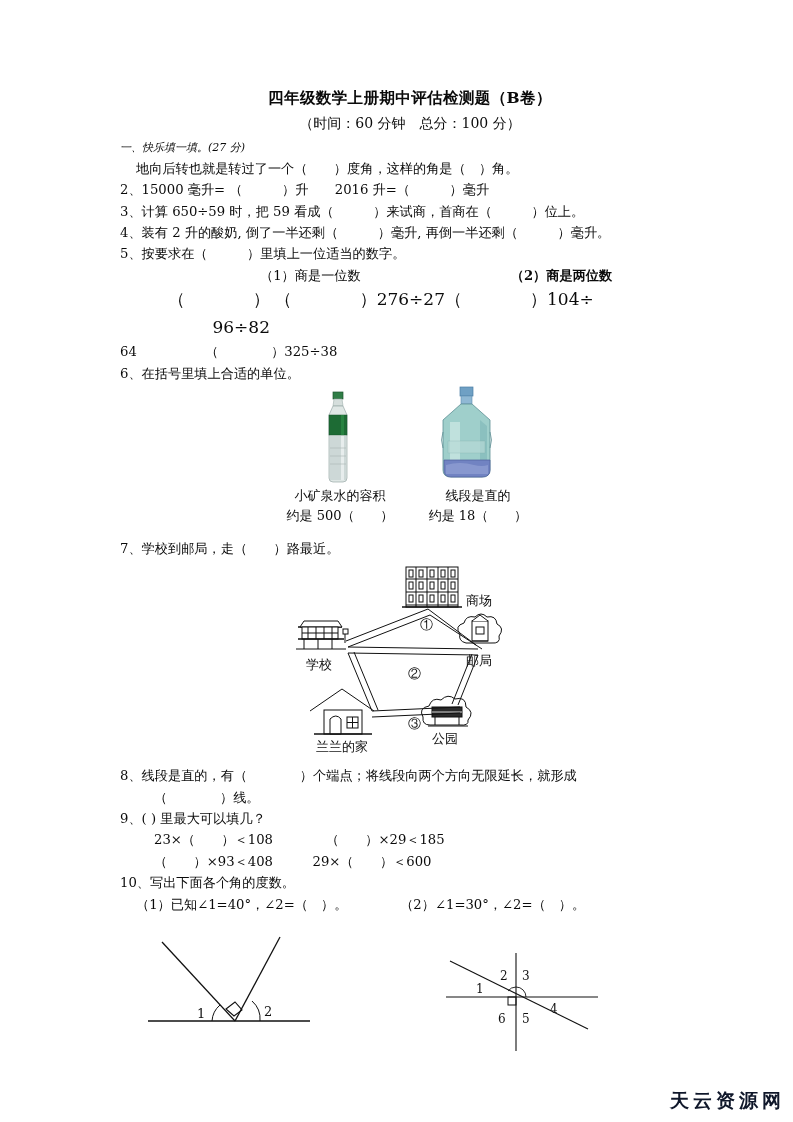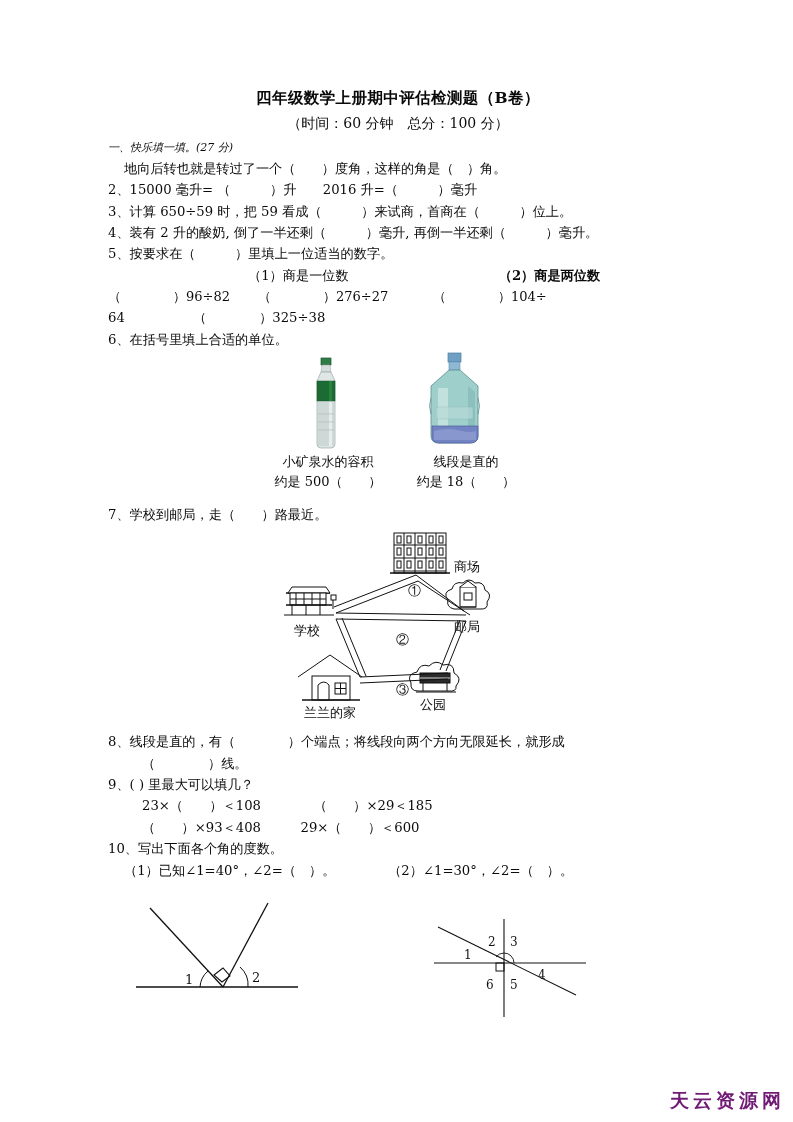--- a/index.html
+++ b/index.html
@@ -16,21 +16,21 @@
     overflow: hidden;
   }
   .page {
     position: absolute;
     left: 0; top: 0;
     width: 793px;
     height: 1122px;
   }
   .content {
     position: absolute;
-    left: 108px;
+    left: 120px;
     top: 88px;
     width: 580px;
   }
 
   
   .doc-title {
     text-align: center;
     font-size: 15.5px;
     font-weight: bold;
     letter-spacing: 0.4px;
@@ -75,22 +75,23 @@
   
   .q5-heads {
     display: flex;
     font-size: 13.2px;
     line-height: 1.62;
     padding-left: 140px;
   }
   .q5-heads .h2 { margin-left: 150px; font-weight: bold; }
   .q5-line1 {
     display: flex;
-    font-size: 13px;
-    line-height: 1.62;
+    font-size: 17px;
+    line-height: 1.62;
+    text-align: right;
   }
   .q5-line1 .c1 { width: 150px; }
   .q5-line1 .c2 { width: 175px; }
   .q5-line2 {
     font-size: 13.2px;
     line-height: 1.62;
   }
   .q5-line2 .gap { display:inline-block; width: 60px; }
 
   
@@ -145,21 +146,21 @@
   .ang1 { position: absolute; left: 20px; top: 0; }
   .ang2 { position: absolute; left: 318px; top: 18px; }
 
   
   .watermark {
     position: absolute;
     right: 8px;
     bottom: 8px;
     font-size: 19px;
     font-weight: bold;
-    color: #701a75;
+    color: #0f172a;
     letter-spacing: 4px;
     font-family: "DejaVu Sans", "Liberation Sans", sans-serif;
   }
 </style>
 </head>
 <body>
 
 <div class="page">
   <div class="content">
 

